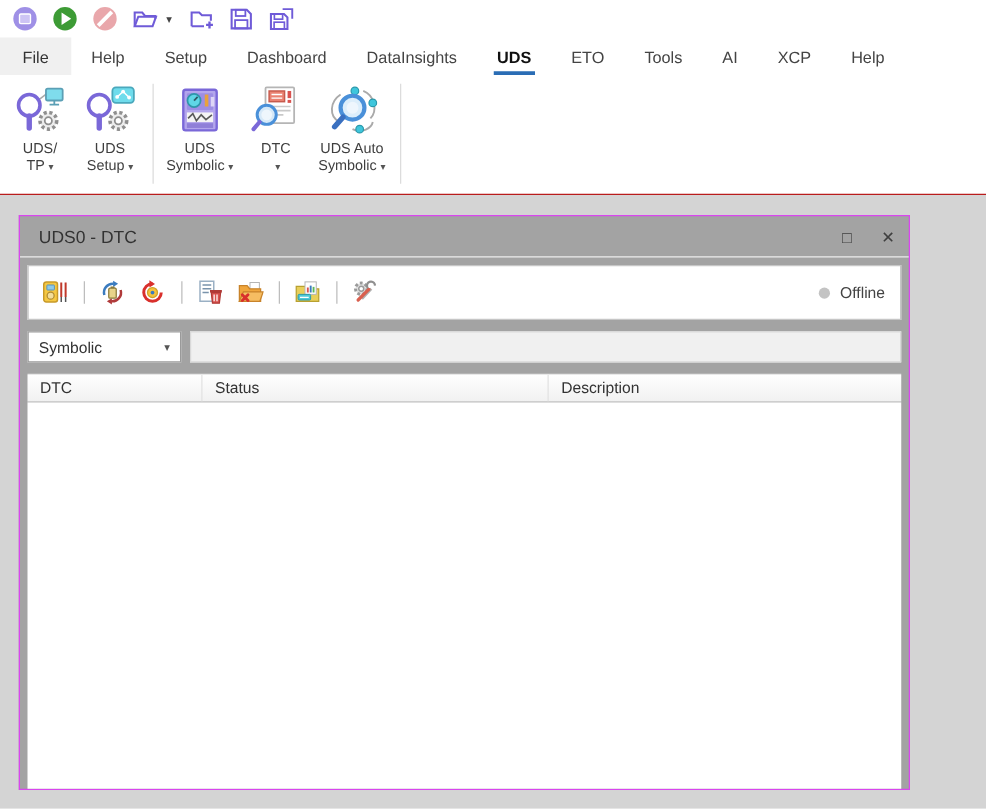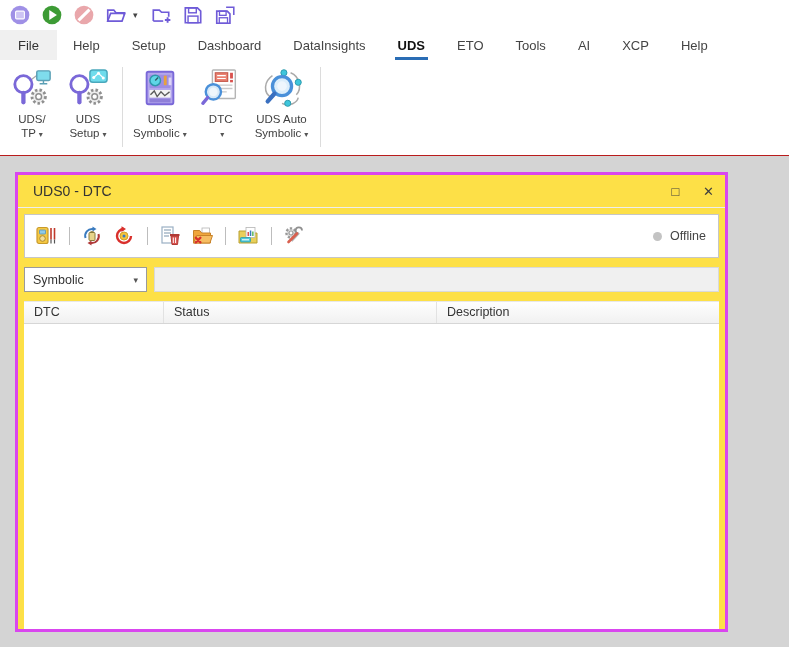--- a/index.html
+++ b/index.html
@@ -25,21 +25,21 @@
   .ricon svg { width:42px; height:44px; }
   .rlabel { font-size:11.5px; color:#3f3f3f; line-height:14px; text-align:center; white-space:nowrap; }
   .rcaret { font-size:8px; color:#555; margin-left:3px; }
   .rsep { width:1px; align-self:stretch; background:#dcdcdc; margin:2px 5px 8px 5px; }
 
   
   .workspace { height:491px; background:#d4d4d4; position:relative; }
 
   
   .window { position:absolute; left:15px; top:16px; width:713px; height:460px;
-            background:#fde047; border:3px solid #d946ef; display:flex; flex-direction:column; }
+            background:#a3a3a3; border:1px solid #d946ef; display:flex; flex-direction:column; }
   .titlebar { height:33px; flex:0 0 auto; display:flex; align-items:center; padding-left:15px; border-bottom:1px solid #ededed; }
   .title { font-size:14px; color:#333; }
   .wbtns { margin-left:auto; display:flex; height:100%; }
   .wbtn { width:33px; display:flex; align-items:center; justify-content:center; color:#3f3f3f; font-size:13px; }
 
   .wtoolbar { margin:6px 6px 0; flex:0 0 auto; border:1px solid #c6c6c6; height:44px; display:flex; align-items:center; padding:0 9px; background:#fff; }
   .ticon { width:24px; height:24px; display:flex; align-items:center; justify-content:center; margin-right:8px; }
   .ticon svg { width:22px; height:22px; }
   .tsep { width:1px; height:18px; background:#bdbdbd; margin:0 10px 0 3px; }
   .status { margin-left:auto; display:flex; align-items:center; }

